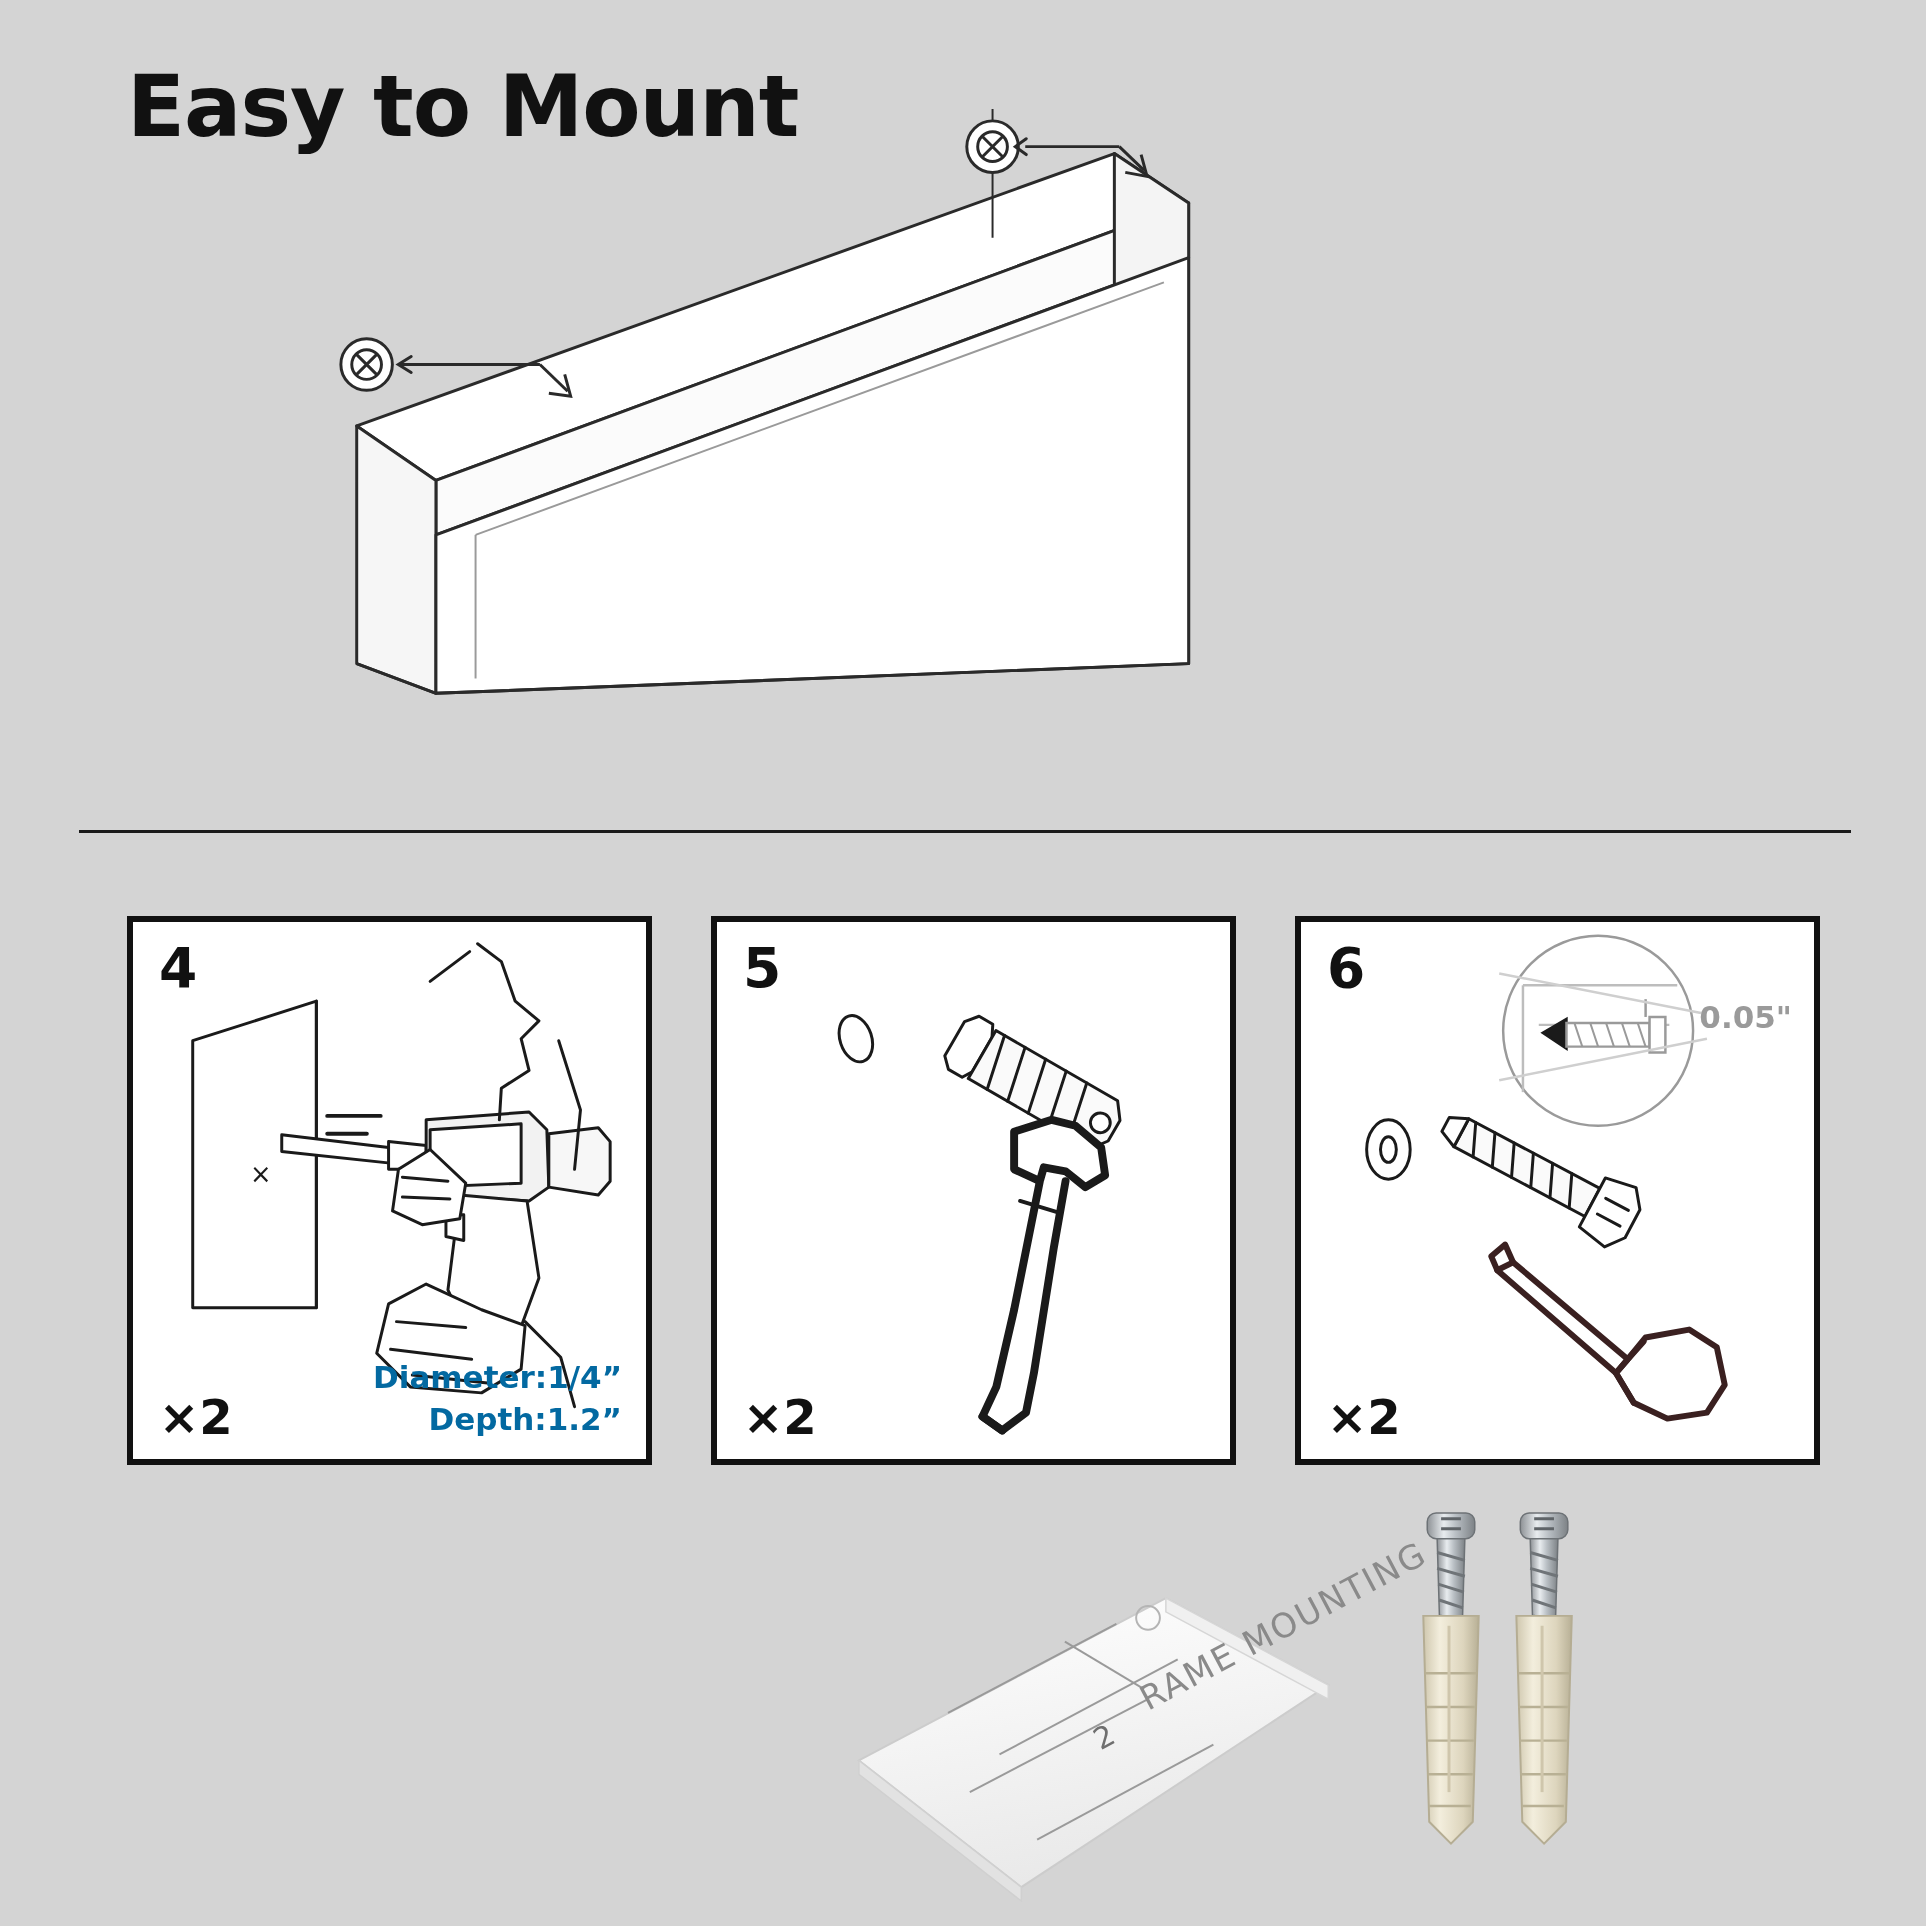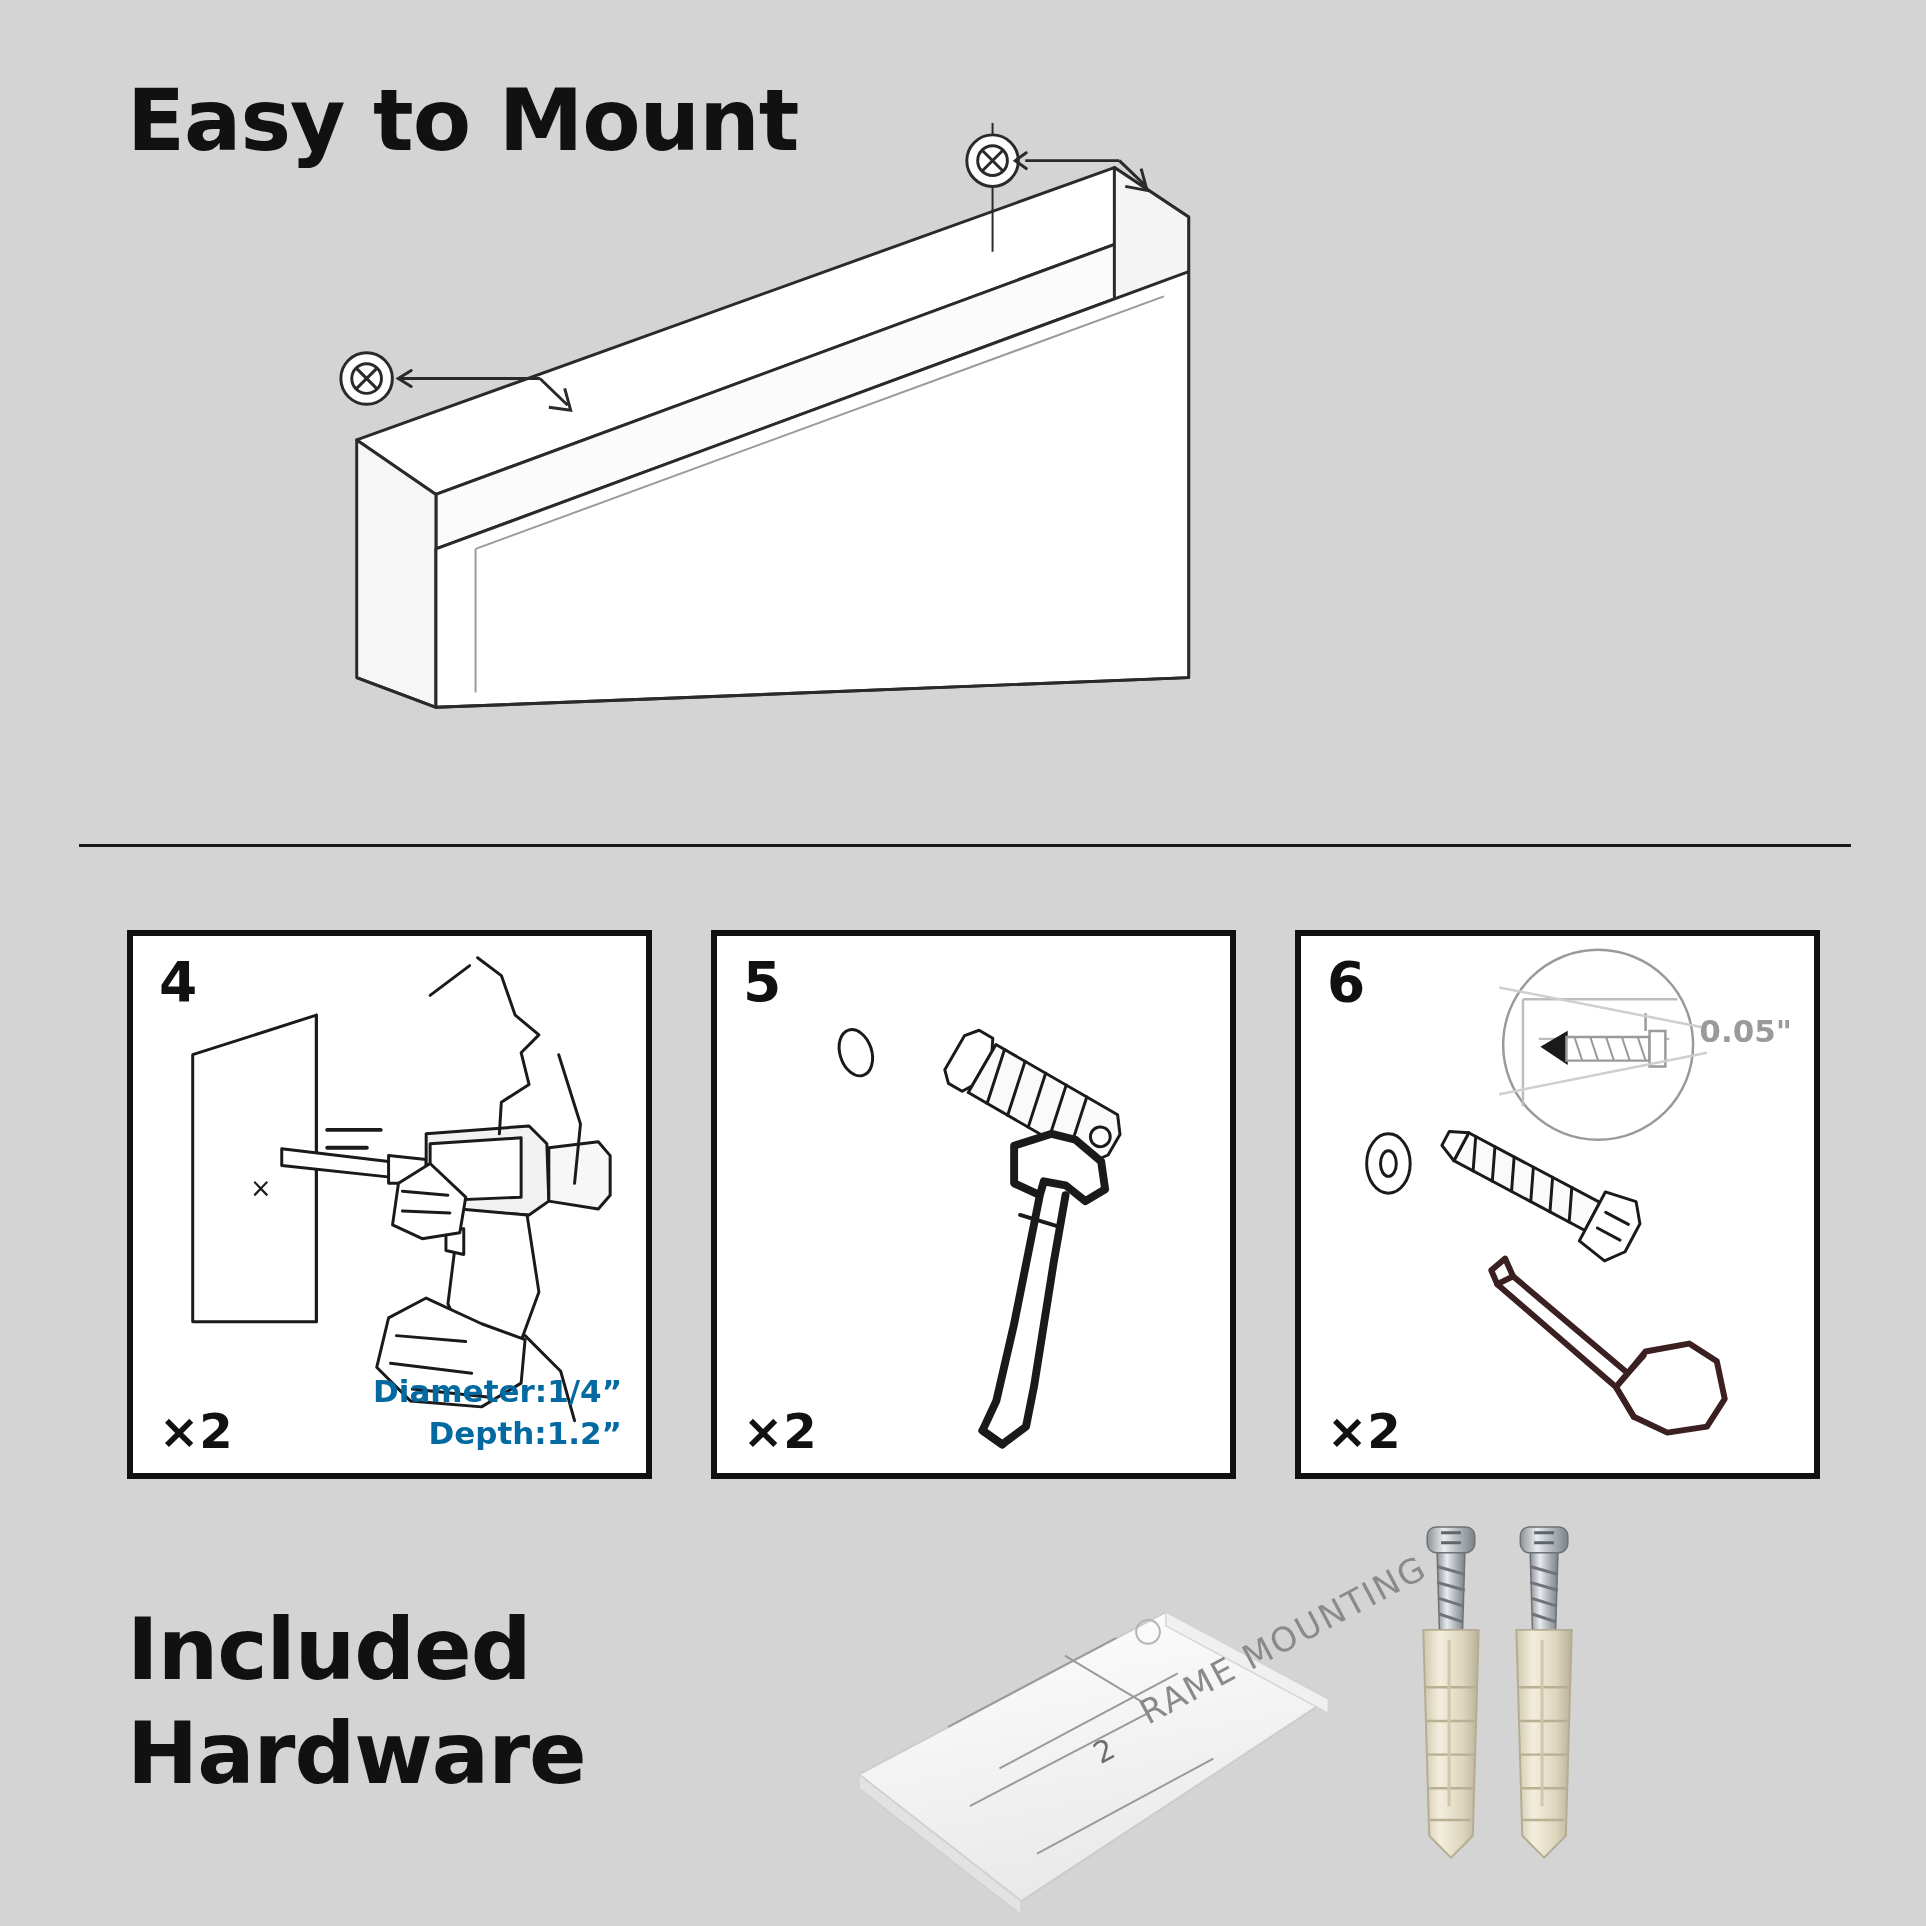--- a/index.html
+++ b/index.html
@@ -3,21 +3,21 @@
 <meta charset="utf-8">
 <style>
   html,body{margin:0;padding:0;}
   body{
     width:1927px;height:1927px;
     background:#d4d4d4;
     font-family:"Liberation Sans", sans-serif;
     position:relative;
     overflow:hidden;
   }
-  .stage{position:absolute;inset:0;margin-top:14px;}
+  .stage{position:absolute;inset:0;}
 
   
   .heading-top{
     position:absolute;left:127px;top:57px;
     font-size:85px;font-weight:bold;color:#111;
     letter-spacing:-1px;
     font-family:"DejaVu Sans", sans-serif;
   }
   .heading-bottom{
     position:absolute;left:127px;top:1584px;
@@ -253,24 +253,20 @@
               <path d="M346 424 L330 442 L318 456 L336 486" fill="none"></path>
             </g>
           </g>
         </svg>
       </div>
       <div class="card-note">0.05"</div>
       <div class="card-qty">×2</div>
     </div>
   </div>
 
-  <div class="heading-bottom">
-    <span>Included</span><br>
-    <span>Hardware</span>
-  </div>
 
   <div class="hardware">
     <svg width="1000" height="416" viewBox="0 0 1010 420" fill="none">
       <defs>
         <linearGradient id="metal" x1="0" y1="0" x2="1" y2="0">
           <stop offset="0" stop-color="#8e9296"></stop>
           <stop offset="0.35" stop-color="#e8ecef"></stop>
           <stop offset="0.6" stop-color="#b9bfc4"></stop>
           <stop offset="1" stop-color="#7d8286"></stop>
         </linearGradient>

